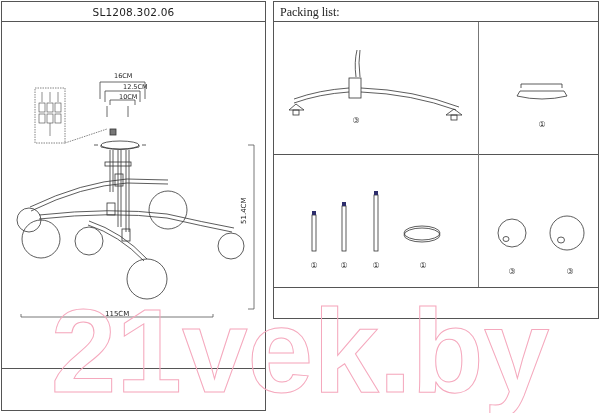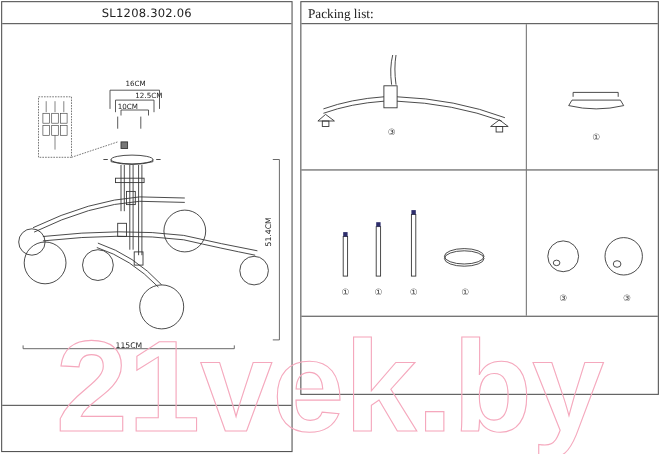--- a/index.html
+++ b/index.html
@@ -78,26 +78,26 @@
       <circle cx="145" cy="277" r="20"></circle>
 
       <path d="M246 143 H252 V307 H246" stroke="#555"></path>
 
       <path d="M19 312 V315 H211 V312" stroke="#555"></path>
     </g>
   </svg>
 
   <span class="label" style="left:112px; top:70px;">16CM</span>
   <span class="label" style="left:121px; top:81px;">12.5CM</span>
-  <span class="label" style="left:105px; top:91px;">10CM</span>
+  <span class="label" style="left:117px; top:91px;">10CM</span>
   <span class="label" style="left:103px; top:308px; font-size:7px;">115CM</span>
   <span class="label" style="left:238px; top:222px; transform:rotate(-90deg); transform-origin:left top; font-size:7px;">51.4CM</span>
 </div>
 
-<div class="panel" style="left:273px; top:1px; width:326px; height:358px;">
+<div class="panel" style="left:273px; top:1px; width:326px; height:318px;">
   <div class="title left">Packing list:</div>
   <div class="footer-line" style="top:152px;"></div>
   <div class="footer-line" style="top:285px;"></div>
   <div style="position:absolute; left:204px; top:20px; height:265px; border-left:1px solid #777;"></div>
 
   <svg width="326" height="290" viewBox="0 0 326 290">
     <g fill="none" stroke="#333" stroke-width="0.8">
 
       <path d="M83 48 Q80 60 82 75 M86 48 Q84 60 86 75"></path>
       <rect x="75" y="76" width="12" height="20"></rect>

